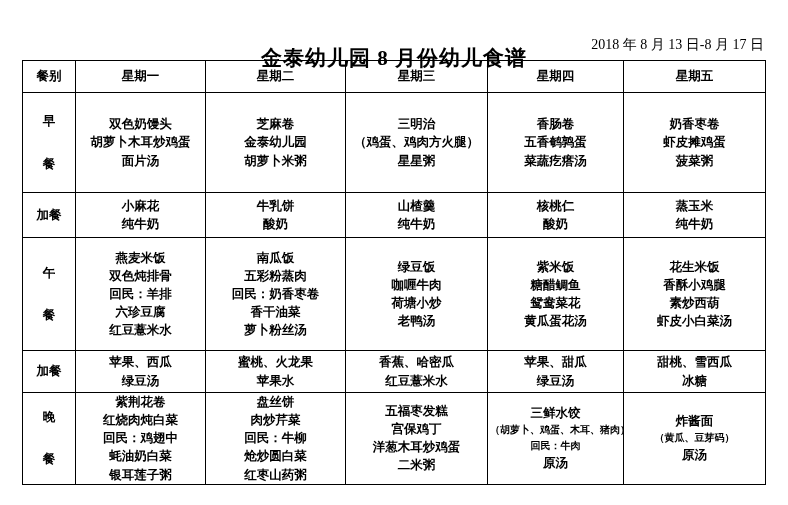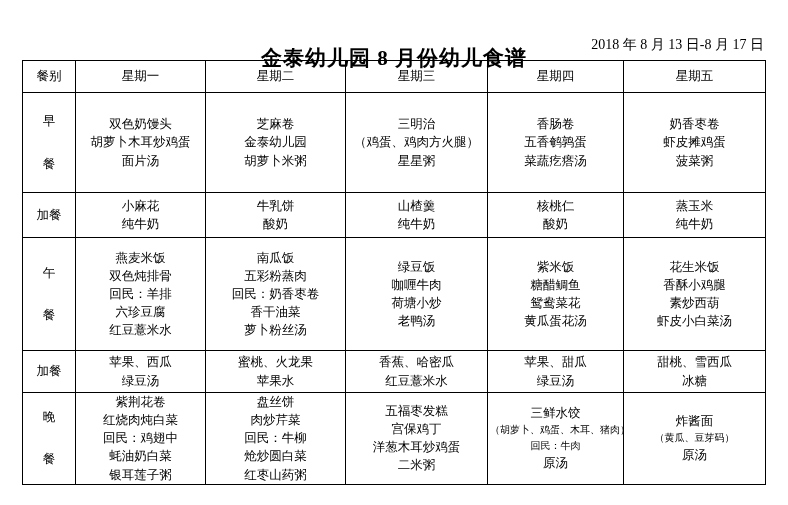--- a/index.html
+++ b/index.html
@@ -28,21 +28,21 @@
     position:absolute;left:22px;top:60px;
     width:743px;
     border-collapse:collapse;
     table-layout:fixed;
   }
   table.menu th,table.menu td{
     border:1px solid #000;
     padding:0 2px;
     text-align:center;
     vertical-align:middle;
-    font-weight:normal;
+    font-weight:bold;
     font-size:12.5px;
     line-height:1.45;
     overflow:hidden;
   }
   thead tr{height:32px;}
   thead th{font-size:14px;}
   tbody tr:nth-child(1){height:100px;}
   tbody tr:nth-child(2){height:45px;}
   tbody tr:nth-child(3){height:113px;}
   tbody tr:nth-child(4){height:42px;}

